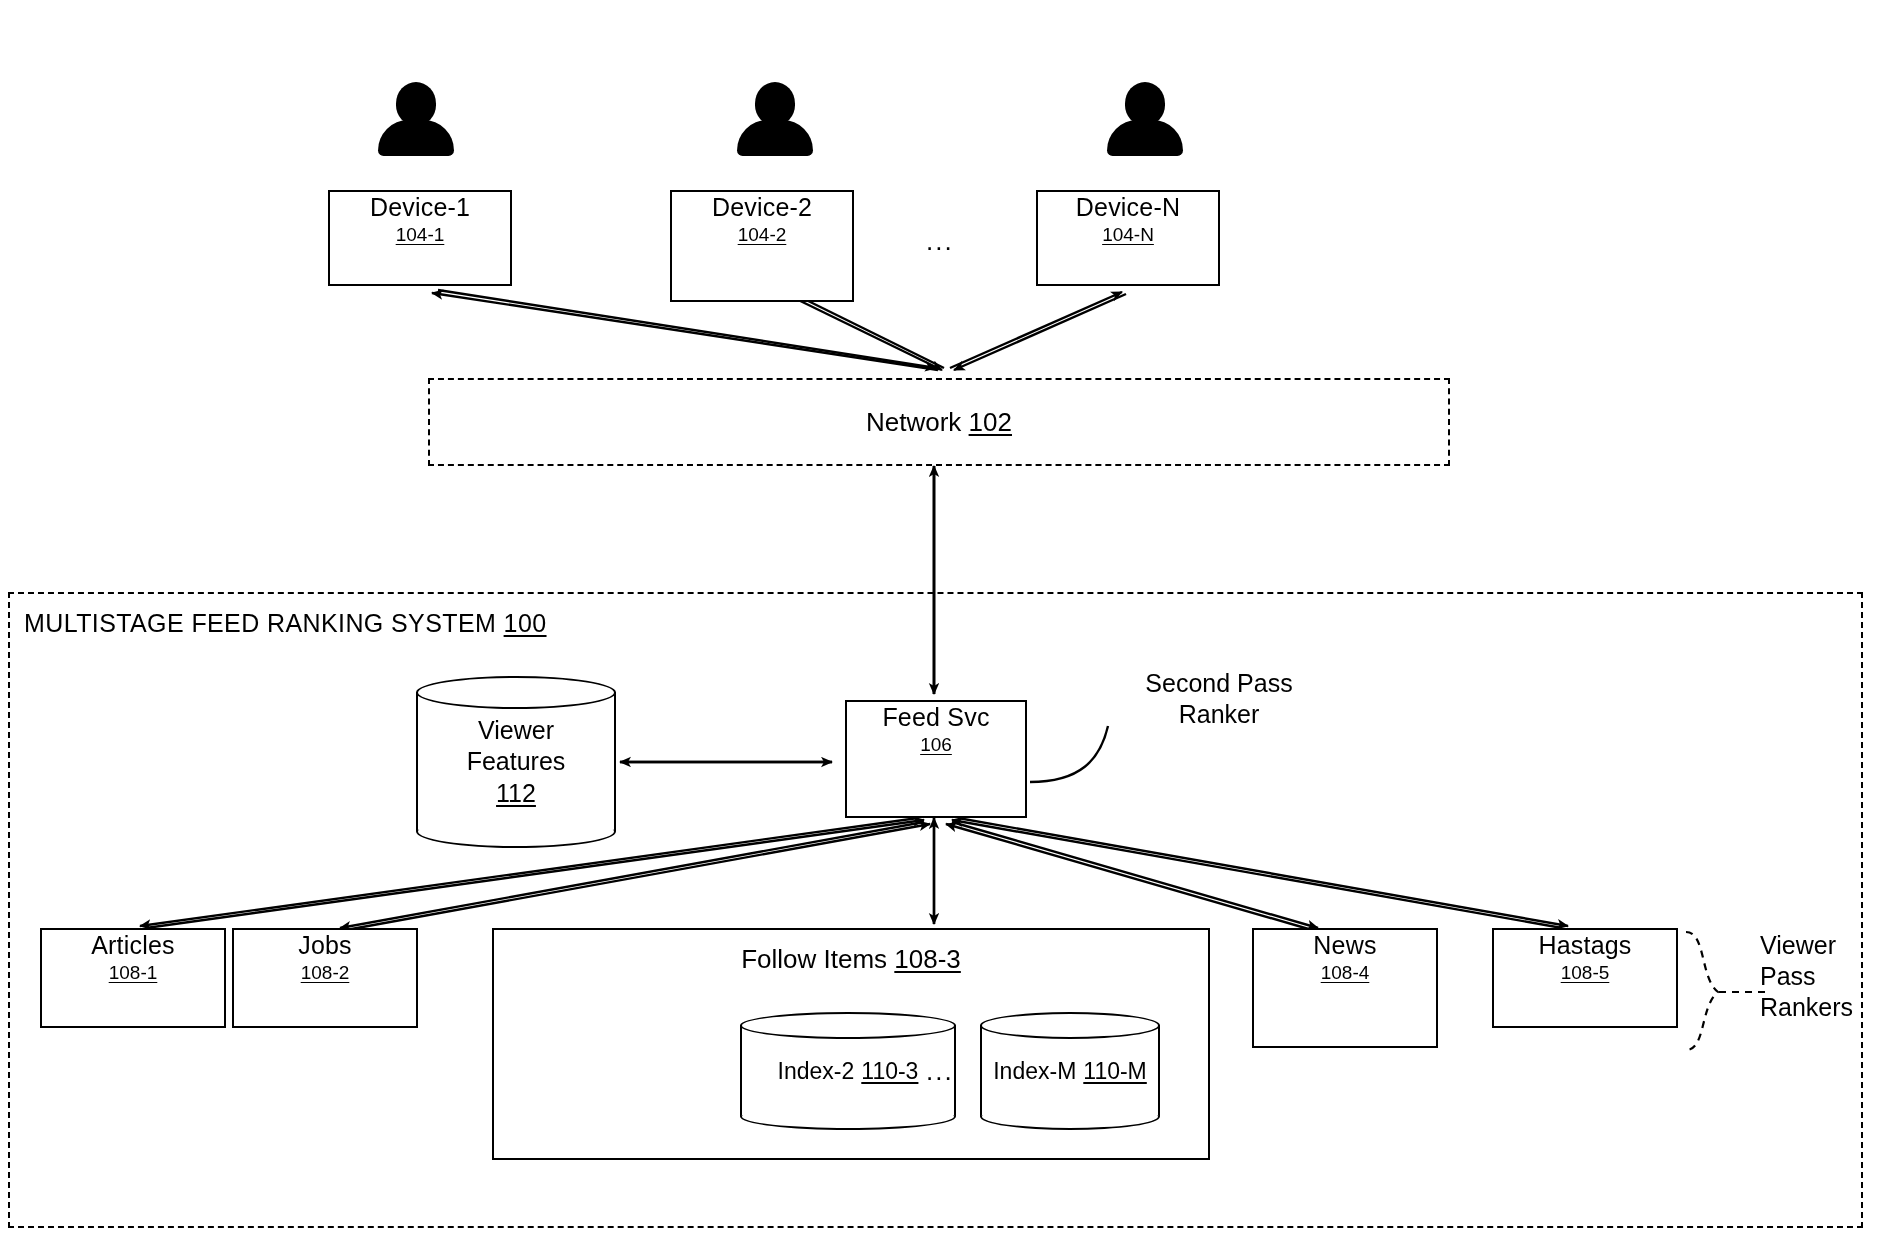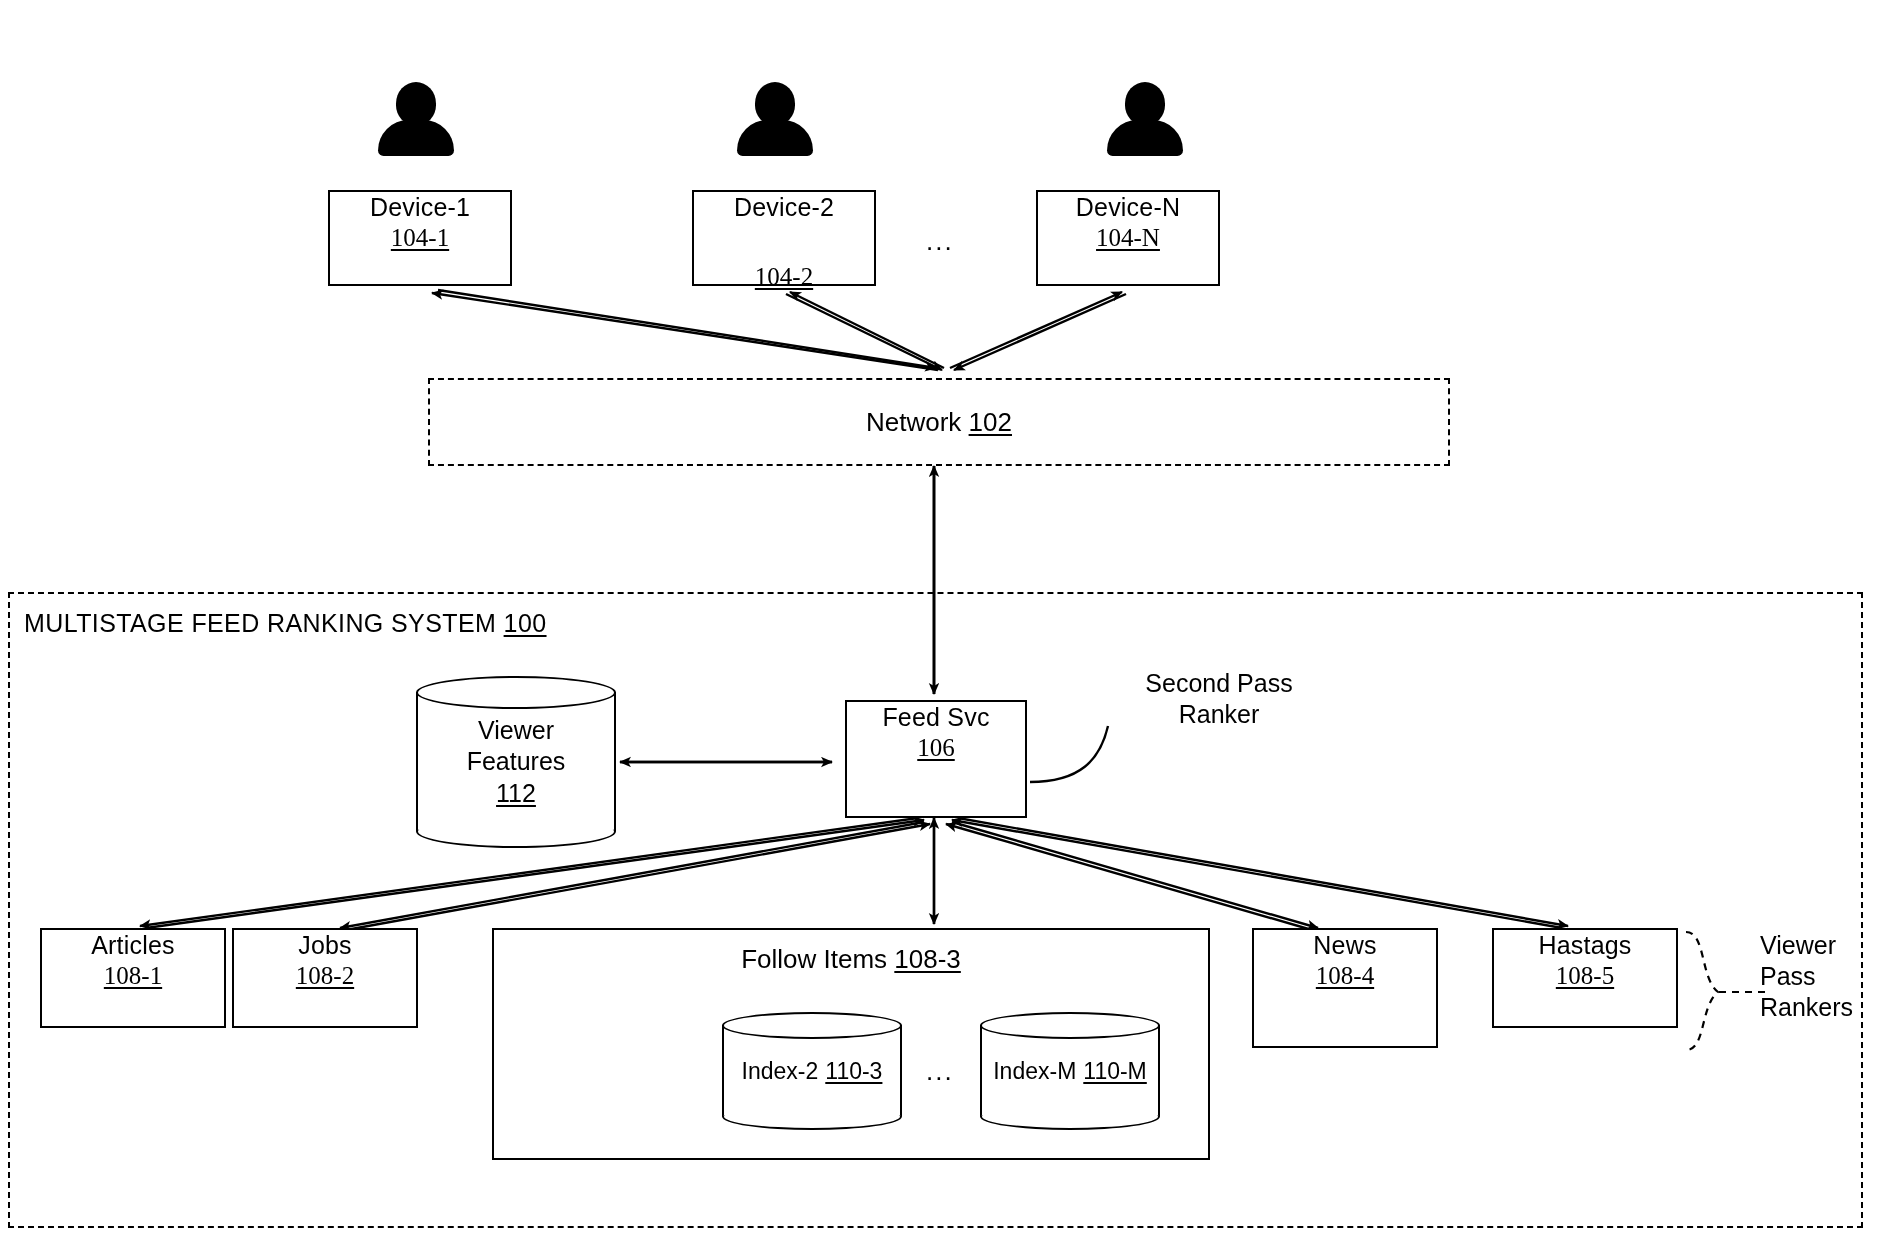--- a/index.html
+++ b/index.html
@@ -10,21 +10,21 @@
     border:2px solid #000;
     background:#fff;
     box-sizing:border-box;
     display:flex;
     flex-direction:column;
     align-items:center;
     text-align:center;
     line-height:1.22;
   }
   .box .ttl{font-size:25px;letter-spacing:.2px;}
-  .box .ref{font-size:25px;text-decoration:underline;text-underline-offset:3px;font-family:Liberation Serif, serif;}
+  .box .ref{font-size:19px;text-decoration:underline;text-underline-offset:3px;}
 
   .dashedbox{
     position:absolute;
     border:2px dashed #000;
     background:transparent;
     box-sizing:border-box;
   }
 
   .label{position:absolute;font-size:25px;line-height:1.24;text-align:center;}
 
@@ -154,21 +154,21 @@
   <div class="person" style="left:1106px;top:82px;">
     <div class="head"></div>
       <div class="body"></div>
   </div>
 
   <div class="box" style="left:328px;top:190px;width:184px;height:96px;">
     <div class="ttl">Device-1</div>
     <div class="ref">104-1</div>
   </div>
 
-  <div class="box" style="left:692px;top:190px;width:184px;height:96px;gap:39px;">
+  <div class="box" style="left:670px;top:190px;width:184px;height:112px;">
     <div class="ttl">Device-2</div>
     <div class="ref">104-2</div>
   </div>
 
   <div class="ell" style="left:926px;top:226px;">...</div>
 
   <div class="box" style="left:1036px;top:190px;width:184px;height:96px;">
     <div class="ttl">Device-N</div>
     <div class="ref">104-N</div>
   </div>
@@ -235,21 +235,21 @@
   </div>
 
   <div class="box" style="left:492px;top:928px;width:718px;height:232px;justify-content:flex-start;">
     <div style="margin-top:14px;font-size:26px;">
       <span>Follow Items</span>
       <span class="inline-ref">108-3</span>
     </div>
   </div>
 
 
-  <div class="idxcyl" style="left:722px;top:1012px;width:180px;height:118px;text-decoration:underline;">
+  <div class="idxcyl" style="left:740px;top:1012px;width:216px;height:118px;text-decoration:underline;">
     <div class="cbody"></div>
       <div class="cbot"></div>
       <div class="ctop"></div>
     <div class="ctext">
       <span>Index-2</span>
       <span class="ref">110-3</span>
     </div>
   </div>
 
   <div class="ell" style="left:926px;top:1056px;">...</div>

